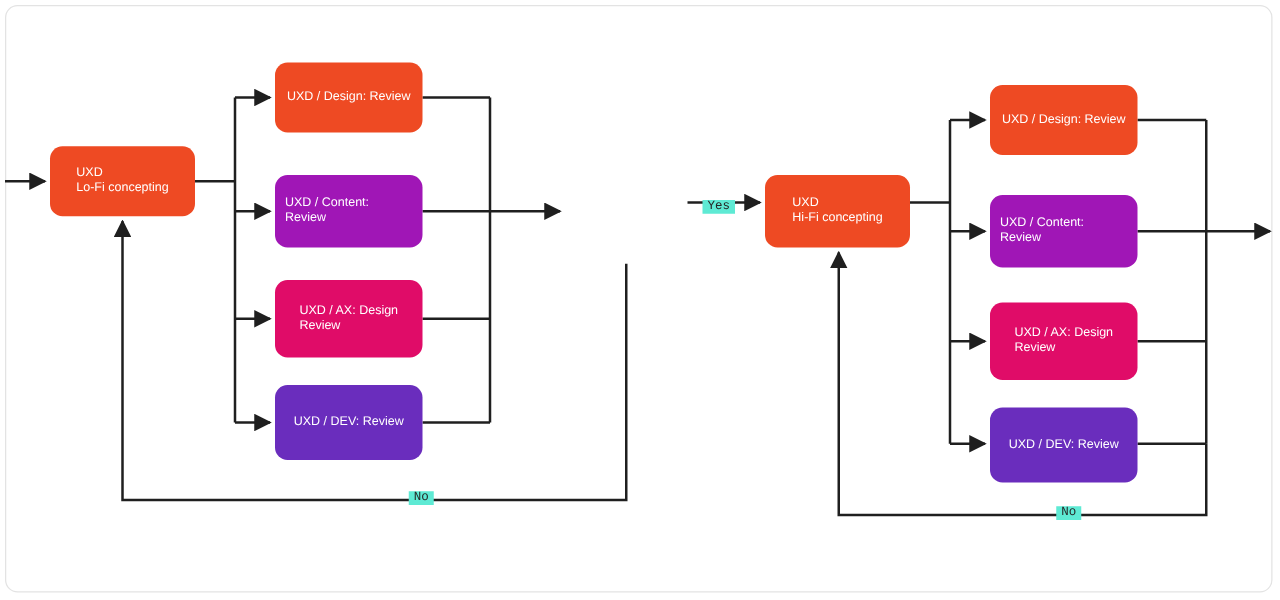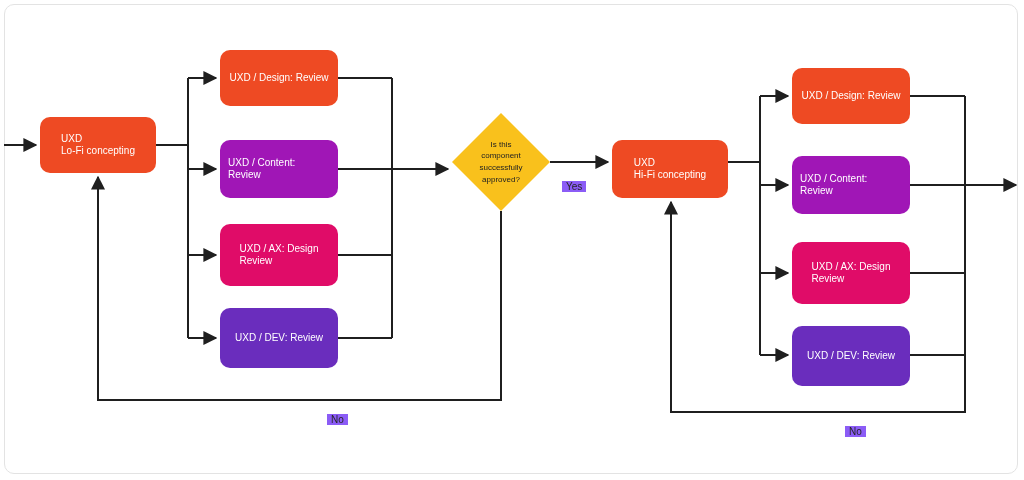--- a/index.html
+++ b/index.html
@@ -73,25 +73,24 @@
     color: #222222;
     font-size: 8px;
     line-height: 1.45;
     font-family: "Liberation Sans", sans-serif;
     white-space: pre-line;
   }
   .edge-label {
     position: absolute;
     color: #262626;
     font-size: 10px;
-    font-family: Liberation Sans, sans-serif;
-    background: #8b5cf6;
+    font-family: Liberation Mono, monospace;
+    background: #5eead4;
     padding: 0 4px;
     white-space: nowrap;
-    margin-top: 21px;
   }
 </style>
 </head>
 <body>
 
 <div id="stage">
 
   <div id="canvas-frame"></div>
 
   <svg id="edges" viewBox="0 0 1024 480" xmlns="http://www.w3.org/2000/svg">
@@ -157,29 +156,20 @@
 
   <div class="node" style="left:220px; top:224px; width:118px; height:62px; background:#e00c68; font-size:10px;">
     <span class="node-label">UXD / AX: Design
 Review</span>
   </div>
 
   <div class="node" style="left:220px; top:308px; width:118px; height:60px; background:#6a2dbd; font-size:10px;">
     <span class="node-label">UXD / DEV: Review</span>
   </div>
 
-  <div class="diamond-wrap" style="left:452px; top:113px; width:98px; height:98px;">
-    <svg class="diamond-shape" viewBox="0 0 98 98" xmlns="http://www.w3.org/2000/svg">
-      <polygon points="49,0 98,49 49,98 0,49" fill="#f9c11c"></polygon>
-    </svg>
-    <div class="diamond-text">Is this
-component
-successfully
-approved?</div>
-  </div>
 
   <div class="node" style="left:612px; top:140px; width:116px; height:58px; background:#ee4a23; font-size:10px;">
     <span class="node-label">UXD
 Hi-Fi concepting</span>
   </div>
 
   <div class="node" style="left:792px; top:68px; width:118px; height:56px; background:#ee4a23; font-size:10px;">
     <span class="node-label">UXD / Design: Review</span>
   </div>
 

